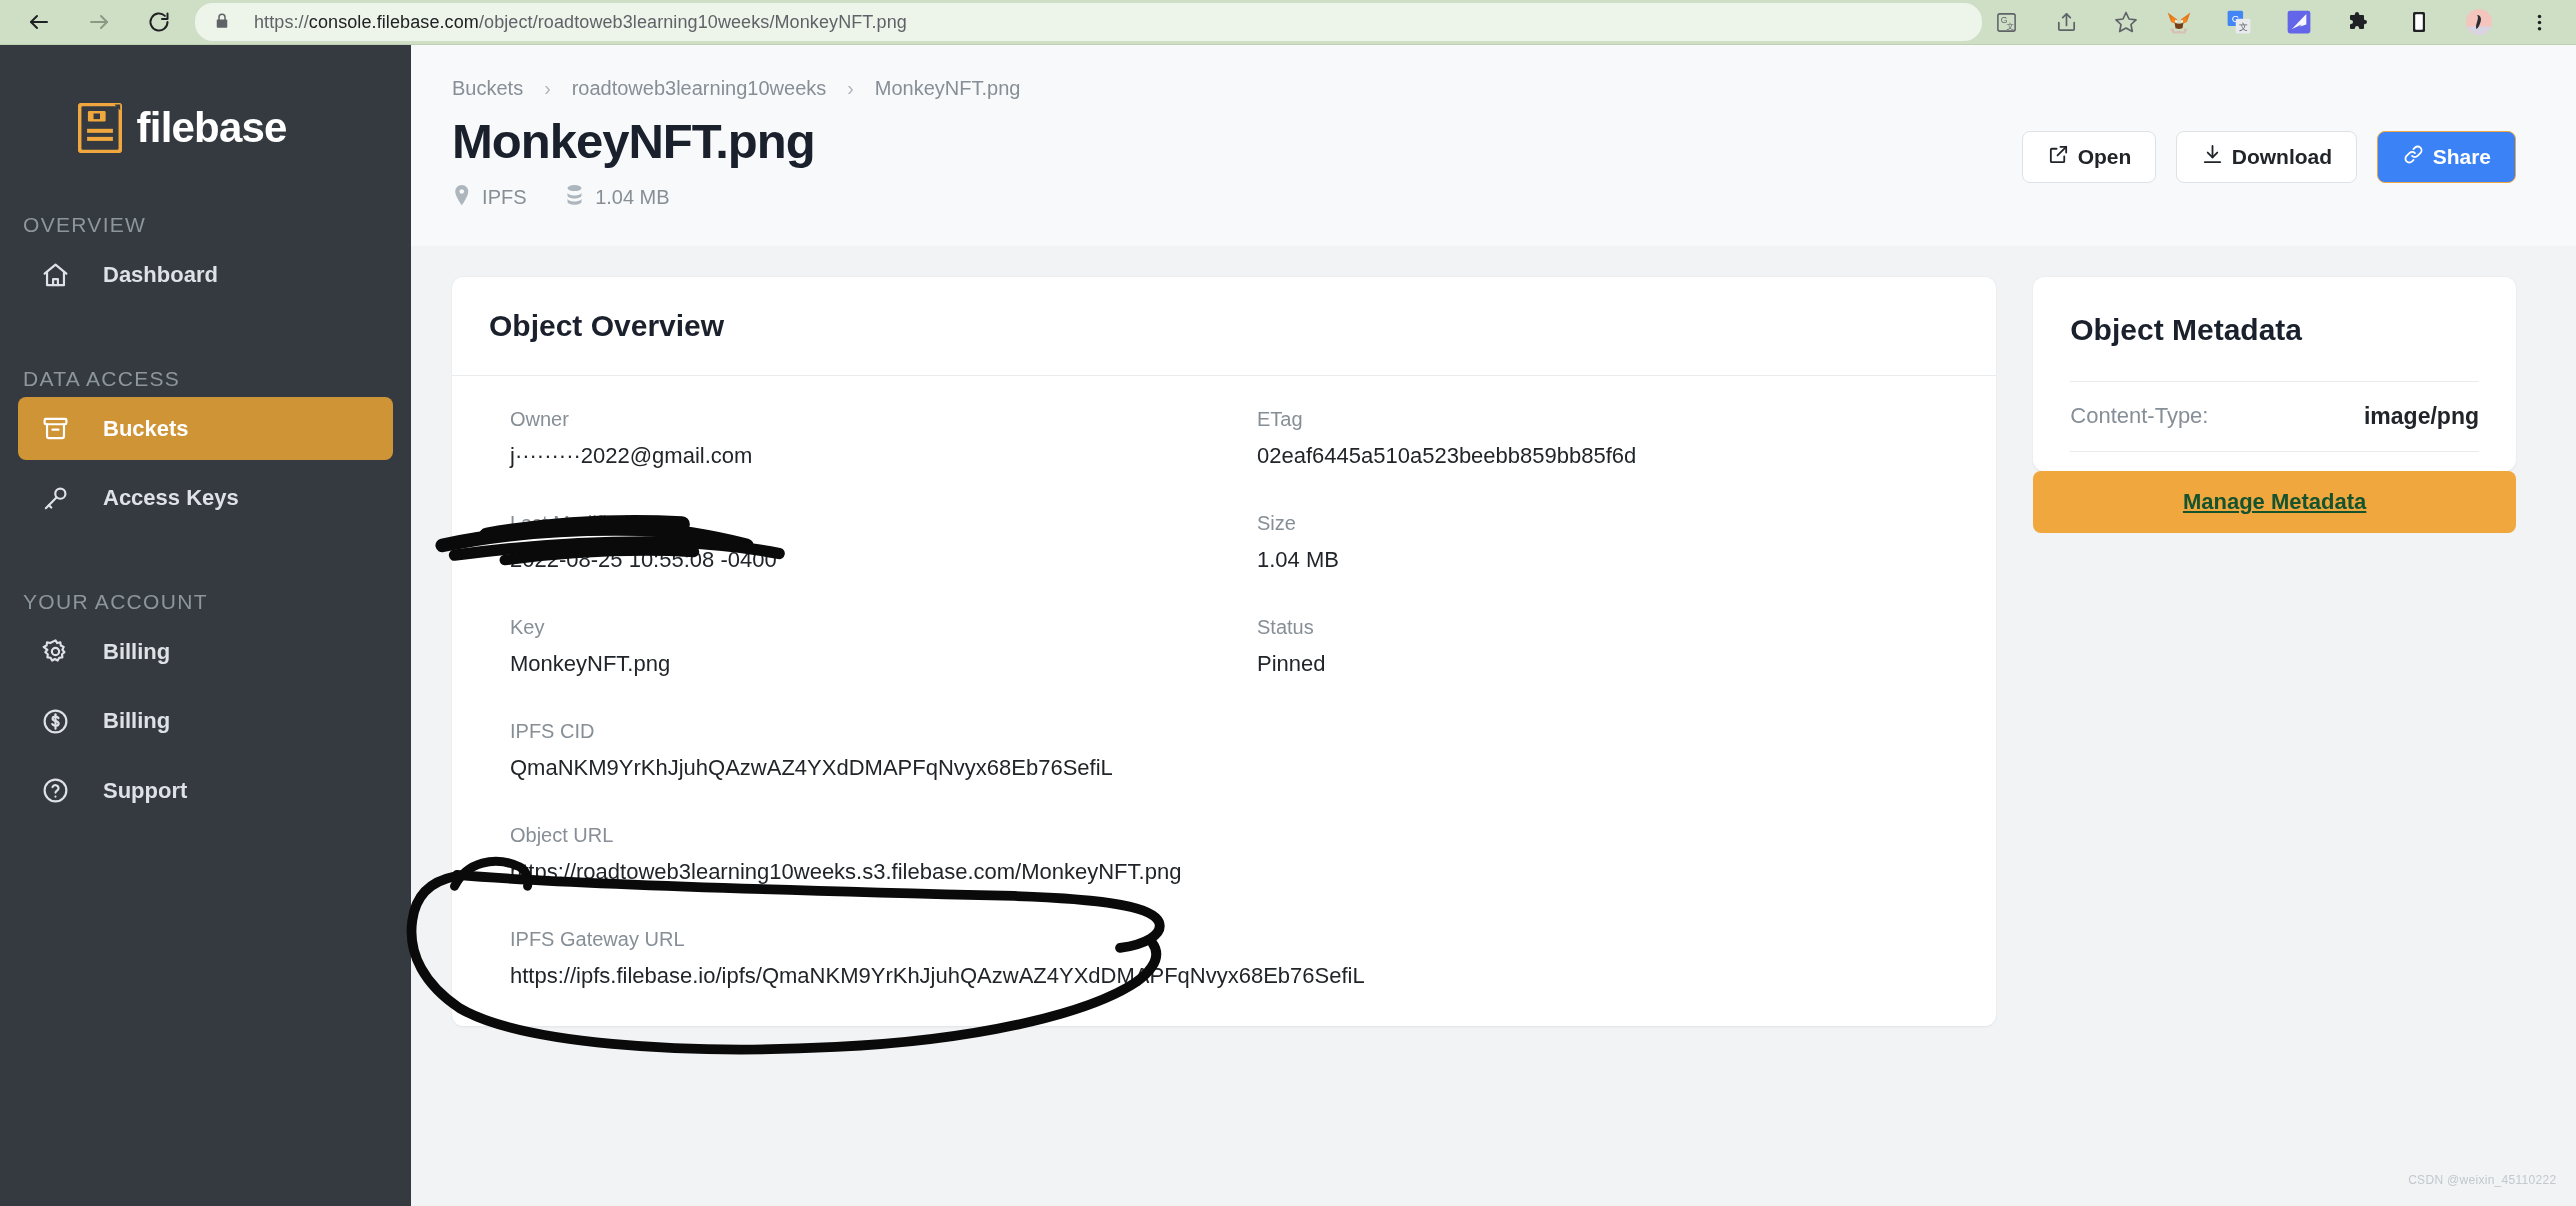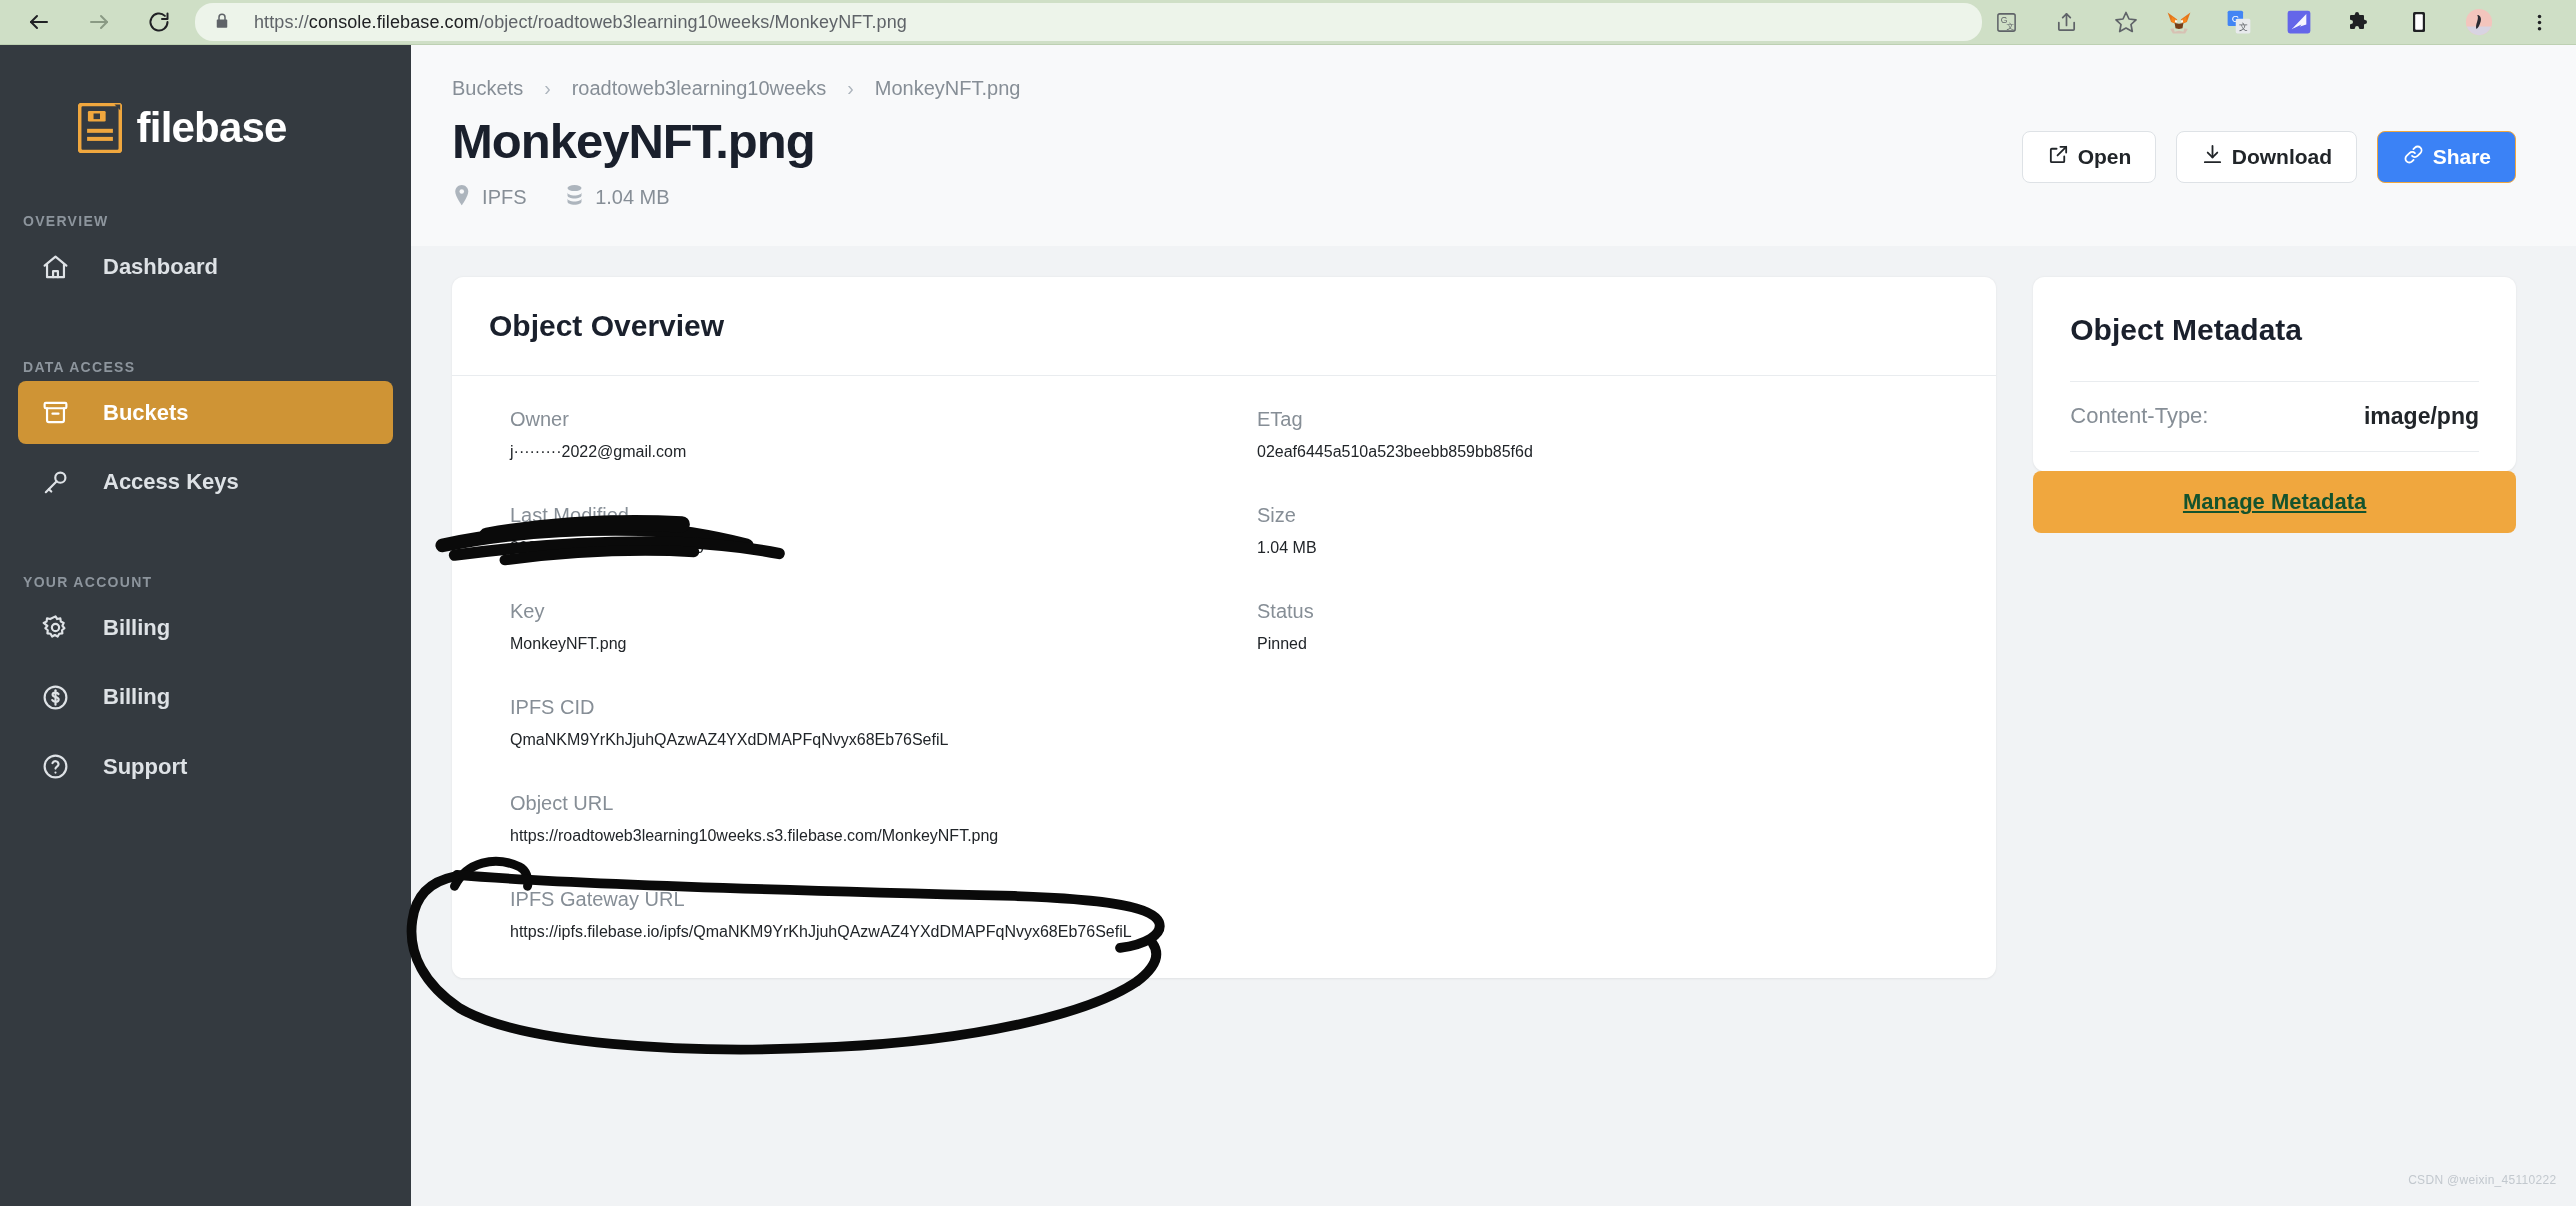--- a/index.html
+++ b/index.html
@@ -45,21 +45,21 @@
   
   .sidebar {
     position: absolute; top: 0; left: 0;
     width: 411px; height: 1161px;
     background: #343a40;
   }
   .logo { display: flex; align-items: center; gap: 14.6px; padding: 58px 0 0 78px; }
   .logo-mark { width: 44px; height: 50px; flex: none; }
   .logo-text { color: #fff; font-size: 42px; font-weight: 700; letter-spacing: -0.8px; }
   .nav-section {
-    color: #8d959d; font-size: 14px; font-weight: 700;
+    color: #8d959d; font-size: 21px; font-weight: 400;
     letter-spacing: 1.3px; padding: 0 0 0 23px; margin-top: 60px;
   }
   .nav-item {
     display: flex; align-items: center; gap: 32px;
     height: 63px; margin: 6.5px 18px 0 18px;
     padding-left: 21px; border-radius: 8px;
     color: #dee2e6; font-size: 22px; font-weight: 600;
   }
   .nav-item .nico { width: 32px; height: 32px; flex: none; display: flex; align-items: center; justify-content: center; }
   .nav-item.active { background: #cf9435; color: #ffffff; }
@@ -83,21 +83,21 @@
   }
   .btn.primary { background: #3b82f6; border-color: #f0a73e; color: #fff; }
 
   .content { display: flex; gap: 37px; padding: 31px 60px 0 41px; }
   .card { background: #fff; border-radius: 11.4px; box-shadow: 0 0.8px 2.4px rgba(0,0,0,.07); }
   .card-main { width: 1558px; }
   .card-head { padding: 32px 37px 32px 37px; border-bottom: 1.2px solid #e9ecef; }
   .card-head h2 { font-size: 30px; font-weight: 700; color: #1a202c; }
   .grid { display: grid; grid-template-columns: 747px 1fr; padding: 32px 37px 37px 58px; row-gap: 43px; }
   .field-label { font-size: 20px; color: #868e96; margin-bottom: 12px; }
-  .field-value { font-size: 16px; color: #212529; }
+  .field-value { font-size: 22px; color: #212529; }
   .field.full { grid-column: 1 / -1; }
   .redacted { position: relative; display: inline-block; }
 
   .side-col { width: 487px; display: flex; flex-direction: column; }
   .card-meta { padding: 36px 37px 19.5px 37px; }
   .card-meta h2 { font-size: 30px; font-weight: 700; color: #1a202c; margin-bottom: 34px; }
   .meta-divider { height: 1.2px; background: #e9ecef; }
   .meta-row2 { display: flex; align-items: center; justify-content: space-between; padding: 21px 0; }
   .meta-key { font-size: 22px; color: #868e96; }
   .meta-val { font-size: 23px; color: #212529; font-weight: 700; }

